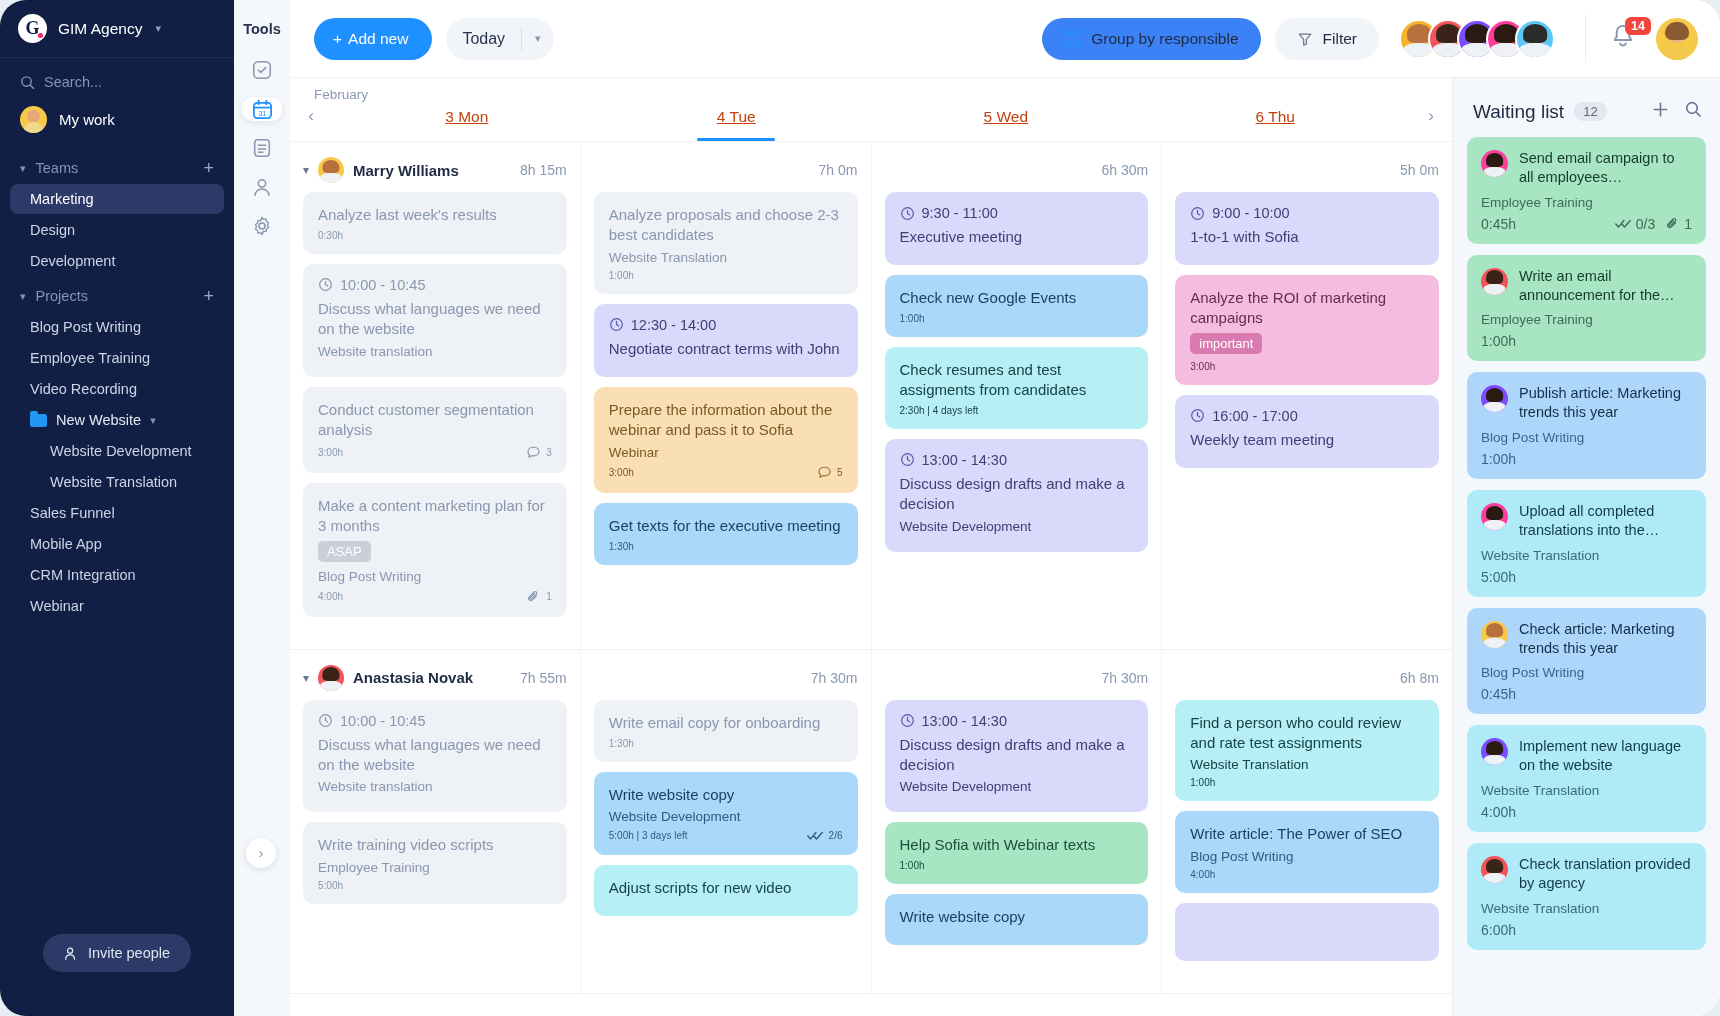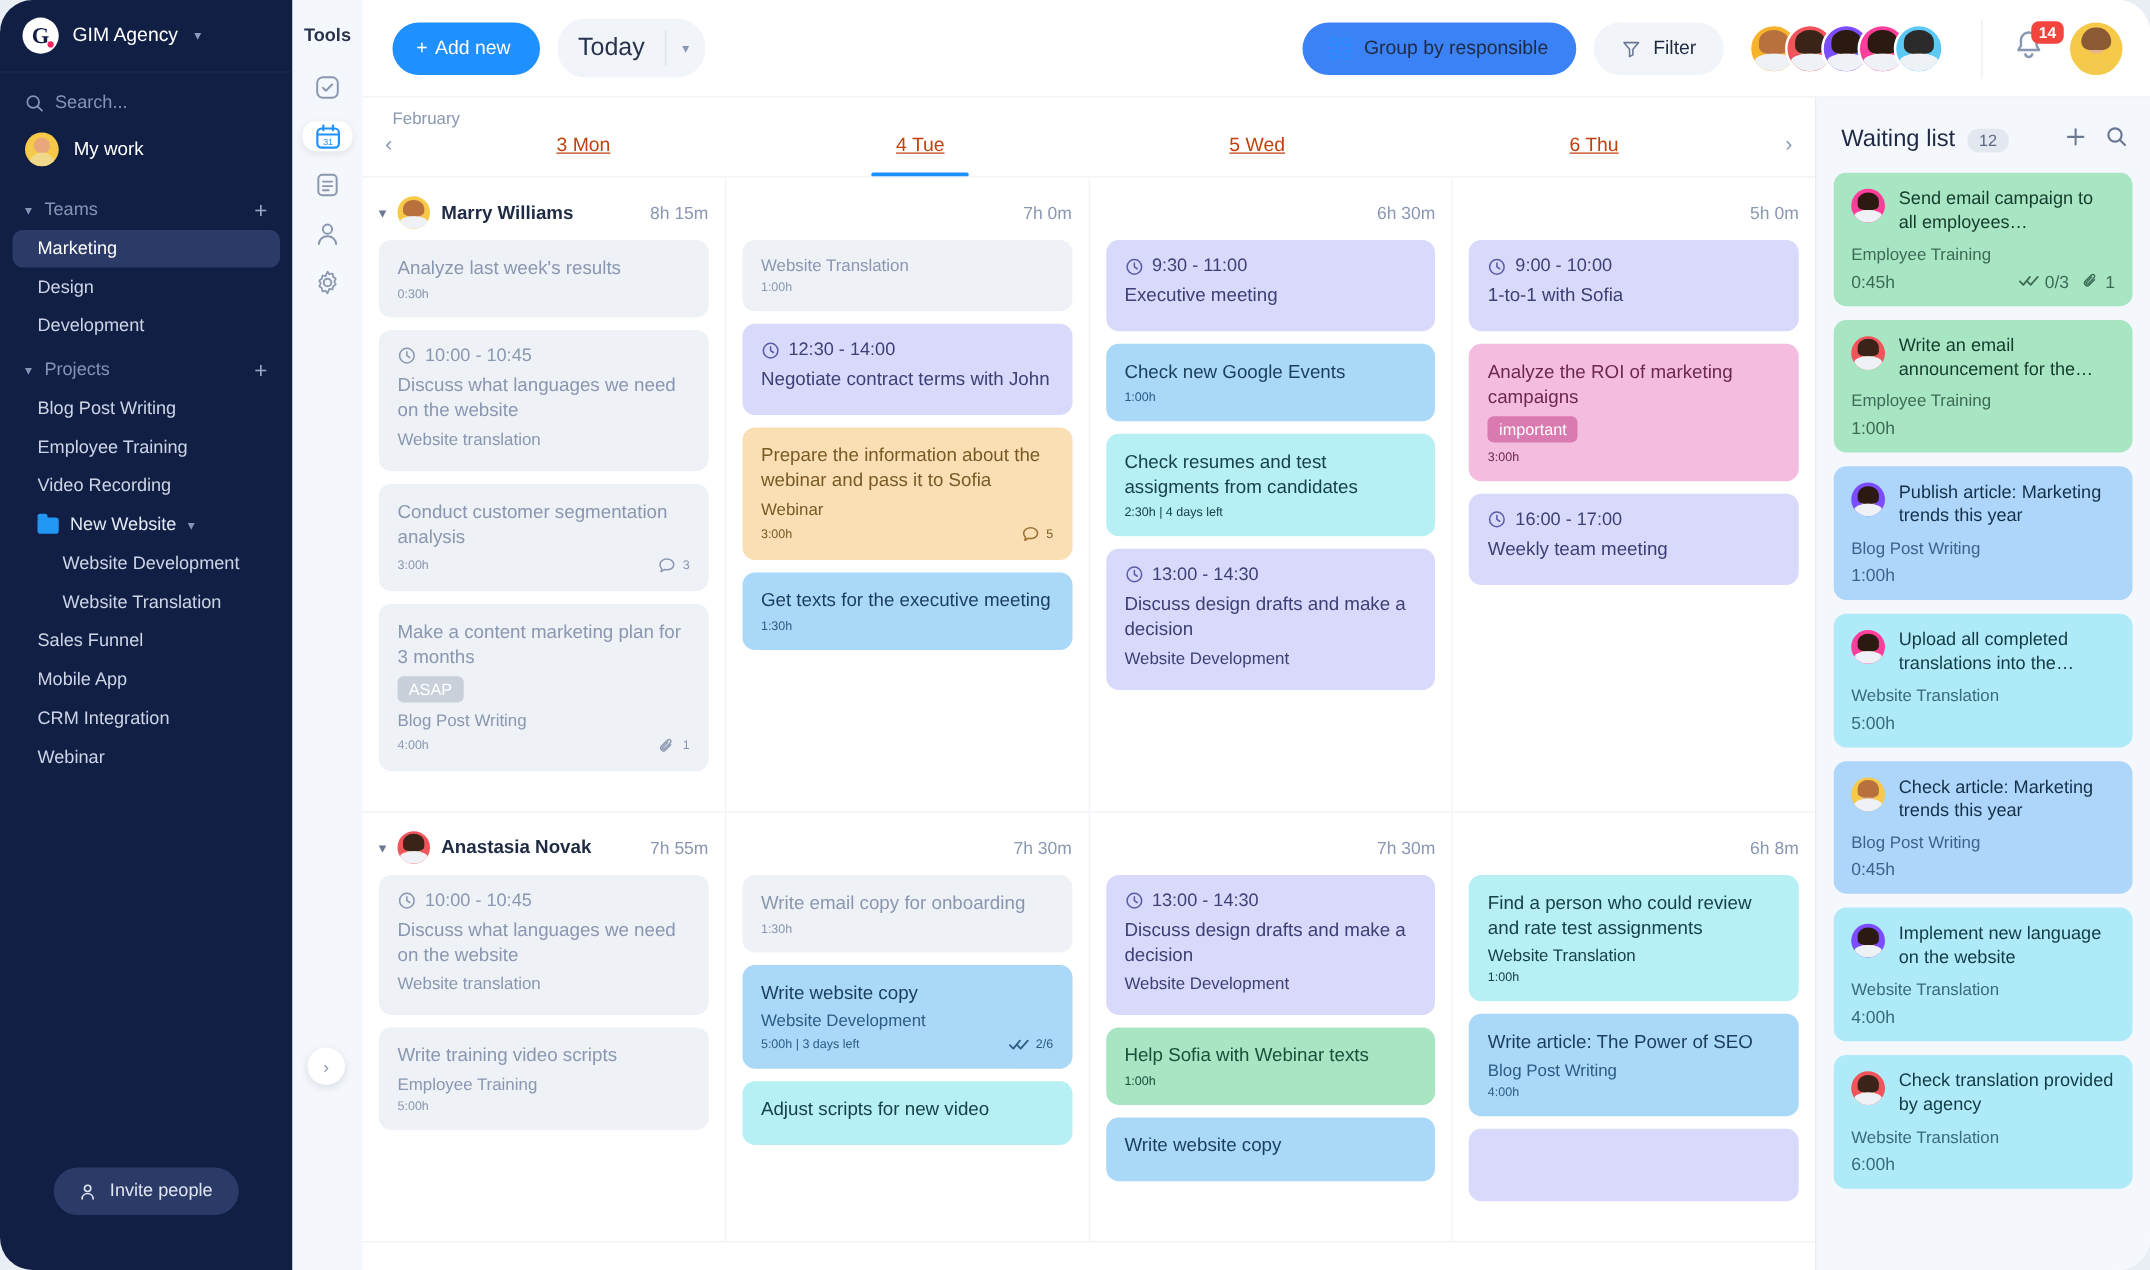--- a/index.html
+++ b/index.html
@@ -139,21 +139,21 @@
     background: #1e90ff; color: #ffffff; border: none; cursor: pointer;
     font-size: 15.5px; padding: 12px 24px 12px 19px; border-radius: 22px;
     display:flex; align-items:center; gap:6px;
     font-family:"Liberation Sans", sans-serif;
   }
   .btn-today {
     background: #f1f4f9; border: none; cursor: pointer;
     display: flex; align-items: stretch; border-radius: 22px; overflow:hidden;
     font-family:"Liberation Sans", sans-serif;
   }
-  .btn-today .lbl { padding: 12px 16px; font-size: 20px; color:#28334d; }
+  .btn-today .lbl { padding: 12px 16px; font-size: 16px; color:#28334d; }
   .btn-today .sep { width:1px; background:#dde3ec; margin:9px 0; }
   .btn-today .car { padding: 12px 13px; font-size: 11px; color:#8a97b1; display:flex; align-items:center; }
   .topspacer { flex: 1 1 auto; }
   .chip {
     display:flex; align-items:center; gap:10px;
     padding: 12px 22px; border-radius: 22px; font-size: 15.5px; cursor:pointer;
     font-family:"Liberation Sans", sans-serif; border:none;
   }
   .chip.blue { background: #3b82f6; color: #1f2a44; }
   .chip.grey { background: #f1f4f9; color: #1f2a44; }
@@ -527,20 +527,21 @@
                           <path d="M11.3 7.2l-4.5 4.5a2.3 2.3 0 01-3.3-3.3l5.2-5.2a1.6 1.6 0 012.3 2.3L5.9 10.6a.9.9 0 11-1.3-1.3l4.3-4.3" fill="none" stroke="#8a97b1" stroke-width="1.2" stroke-linecap="round"></path>
                         </svg>
                       </span>
                       <span>1</span>
                     </span>
                   </div></div>
               </div>
               <div class="pcol">
                 <div class="phead-right">7h 0m</div>
                 <div class="card c-grey">
+                  <div class="title">Analyze proposals and choose 2-3 best candidates</div>
                   <div class="proj">Website Translation</div>
                   <div class="meta">
                     <span>1:00h</span>
                     <span class="right"></span>
                   </div>
                 </div>
                 <div class="card c-purple">
                   <div class="time">
                     <span class="ico">
                       <svg width="15" height="15" viewBox="0 0 16 16">

